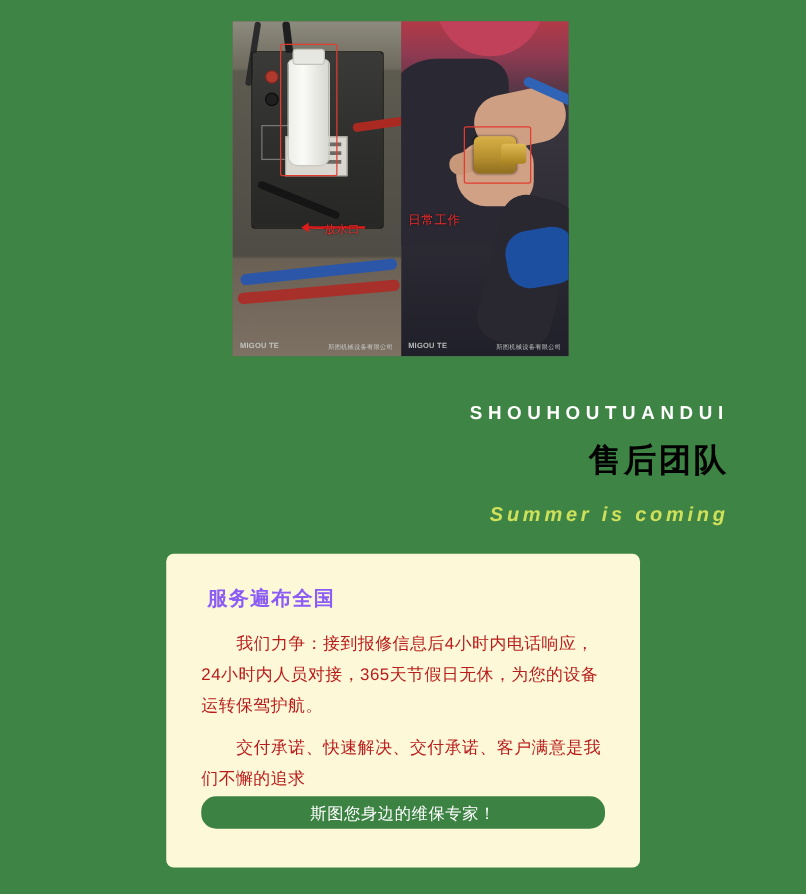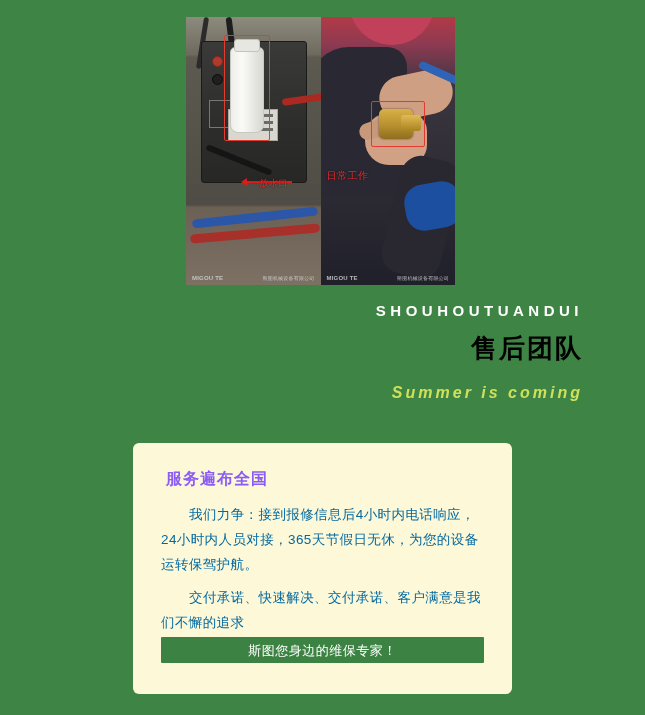--- a/index.html
+++ b/index.html
@@ -185,21 +185,21 @@
     position: absolute; bottom: 4px; left: 0; right: 0;
     display: flex; font-size: 5px; color: #cfd2cf; opacity: .85;
     padding: 0 6px; justify-content: space-between; letter-spacing: .2px;
   }
   .photo-credit .brand { font-weight: bold; font-size: 6px; }
 
   
   .title-block {
     position: absolute;
     right: 62px;
-    top: 302px;
+    top: 322px;
     text-align: right;
     width: 430px;
   }
   .title-pinyin {
     color: #ffffff;
     font-size: 15px;
     font-weight: bold;
     letter-spacing: 4.5px;
     margin: 0 0 12px 0;
   }
@@ -230,21 +230,21 @@
     border-radius: 6px;
   }
   .card-title {
     color: #8b5cf6;
     font-size: 16px;
     font-weight: bold;
     margin: 26px 0 0 33px;
     letter-spacing: 1px;
   }
   .card-p {
-    color: #0369a1;
+    color: #b91c1c;
     font-size: 13.5px;
     line-height: 25px;
     margin: 12px 28px 0 28px;
     text-indent: 28px;
     letter-spacing: .4px;
   }
   .card-p.second {
     margin-top: 8px;
   }
   .card-btn {
@@ -253,21 +253,21 @@
     bottom: 31px;
     width: 323px;
     height: 26px;
     background: #3c8243;
     color: #ffffff;
     font-size: 13px;
     line-height: 26px;
     text-align: center;
     letter-spacing: .5px;
     border: none;
-    border-radius: 1px;
+    border-radius: 12px;
     cursor: pointer;
     font-family: "Liberation Sans", sans-serif;
   }
 </style>
 </head>
 <body>
 
 <div class="page">
 
   <div class="photo-wrap">

